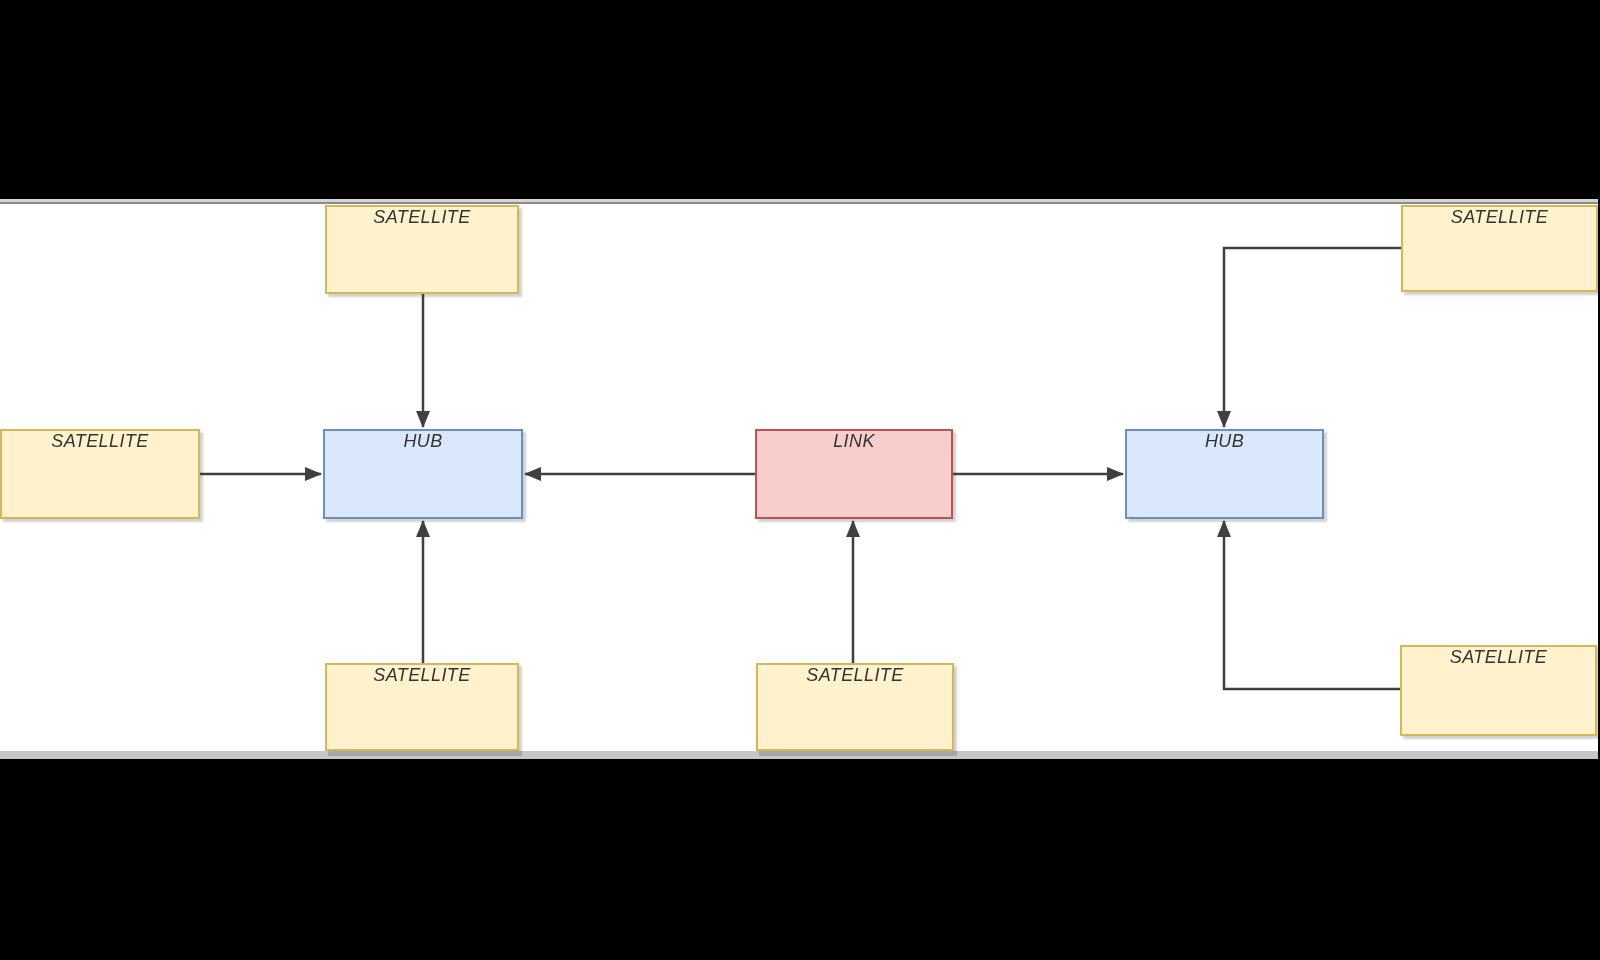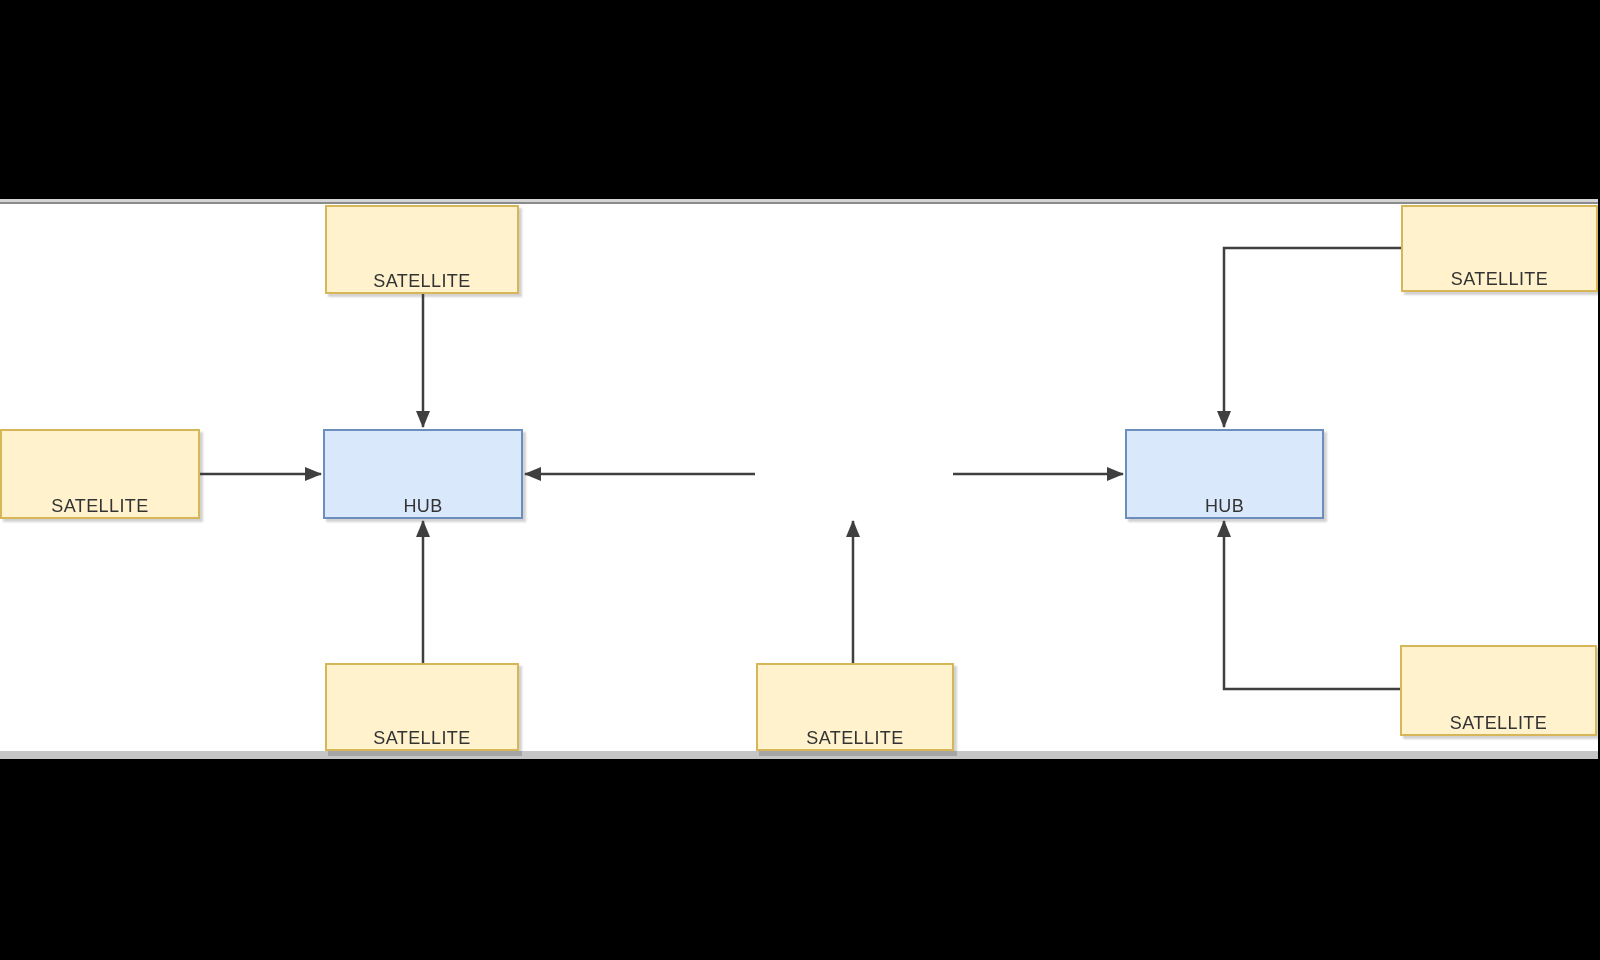--- a/index.html
+++ b/index.html
@@ -54,23 +54,24 @@
     background: #a5a5a5;
   }
   .strip-shadow.left  { left: 328px; width: 194px; }
   .strip-shadow.mid   { left: 759px; width: 198px; }
 
   
   .node {
     position: absolute;
     box-sizing: border-box;
     display: flex;
-    align-items: flex-end;
+    align-items: flex-start;
     justify-content: center;
     box-shadow: 3px 3px 2px rgba(0,0,0,0.18);
+    font-style: italic;
   }
   .node .label {
     font-size: 18px;
     letter-spacing: 0.4px;
     color: var(--label-color, #333);
   }
   .node.satellite {
     background: var(--satellite-fill, #FFF2CC);
     border: 2px solid var(--satellite-border, #D6B656);
   }
@@ -130,20 +131,23 @@
   </div>
 
   <div class="node satellite" id="n-sat-bottom-left">
     <span class="label">SATELLITE</span>
   </div>
 
   <div class="node hub" id="n-hub-left">
     <span class="label">HUB</span>
   </div>
 
+  <div class="node link" id="n-link">
+    <span class="label">LINK</span>
+  </div>
 
   <div class="node satellite" id="n-sat-bottom-middle">
     <span class="label">SATELLITE</span>
   </div>
 
   <div class="node hub" id="n-hub-right">
     <span class="label">HUB</span>
   </div>
 
   <div class="node satellite" id="n-sat-top-right">

